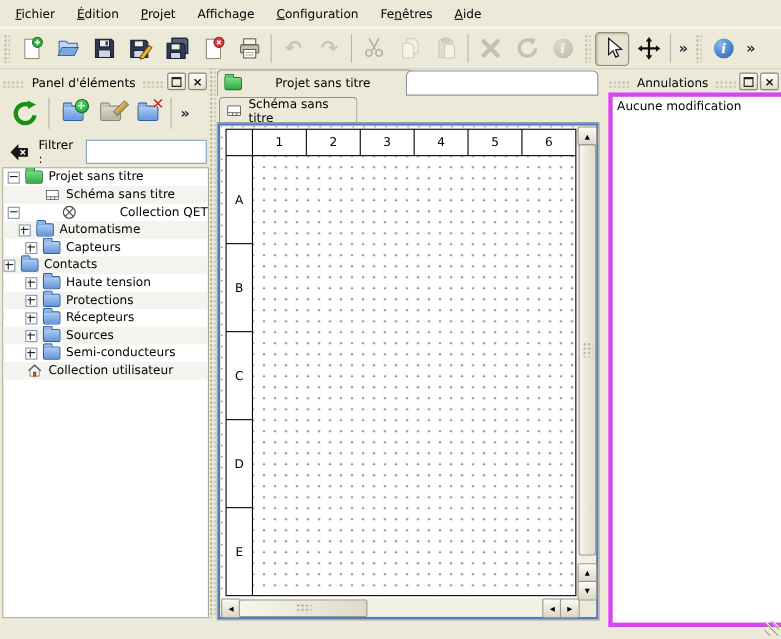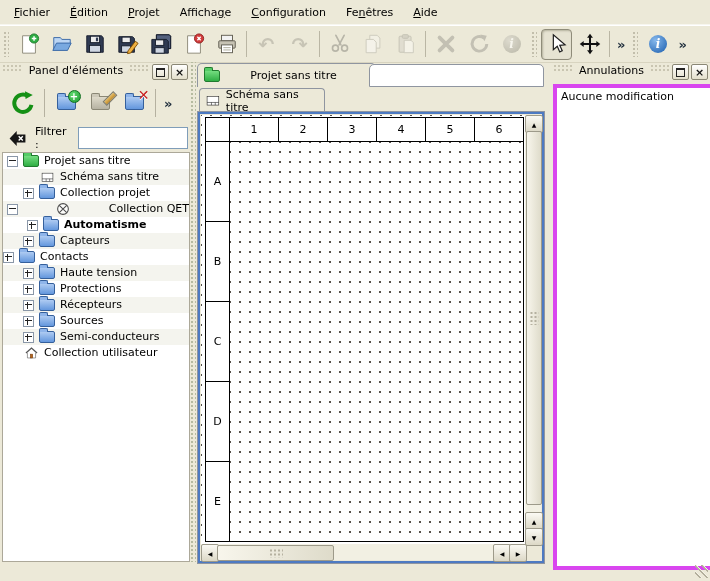--- a/index.html
+++ b/index.html
@@ -45,21 +45,21 @@
   .badge{position:absolute;right:-6px;top:-7px;width:11px;height:11px;border-radius:50%;
          color:#fff;font:bold 10px/11px "DejaVu Sans",sans-serif;text-align:center}
   .badge.plus{background:radial-gradient(circle at 35% 30%,#5fd96f,#1d9a31);border:1px solid #0f7020}
   .xmark{position:absolute;right:-7px;top:-9px;color:#c81f1f;font:bold 14px/14px "DejaVu Sans",sans-serif;
          text-shadow:0 1px 0 #fff}
   .pencil{position:absolute;right:-4px;top:-6px;width:4px;height:13px;transform:rotate(45deg);
          background:linear-gradient(90deg,#d8d4c4,#a8a494);border:1px solid #7d7a6a}
   .folder .pencil{background:linear-gradient(90deg,#e8c06a,#c08a2a)}
 
   
-  .dock-header{height:18px;display:flex;align-items:flex-start}
+  .dock-header{height:18px;display:flex;align-items:flex-end}
   .dock-title{padding:0 6px;white-space:nowrap}
   .dock-dots{flex:1;height:9px;background:radial-gradient(circle,#c9c5b1 1px,transparent 1.3px);
              background-size:4px 4px}
   .dock-btn{width:15px;height:14px;margin-left:2px;flex:none;border:1px solid #8a8775;border-radius:2px;
             background:linear-gradient(#ffffff,#e4e0cc);display:flex;align-items:center;justify-content:center}
   .float-glyph{width:7px;height:6px;border:1px solid #222;border-top-width:2px;display:block}
   .close-glyph{font:bold 11px/11px "DejaVu Sans",sans-serif;color:#111}
 
   #left-toolbar{left:0;top:84px;width:190px;height:38px;display:flex;align-items:center;padding-left:6px}
   .lp-btn{width:30px;height:30px;display:flex;align-items:center;justify-content:center;margin:0 2px;flex:none}
@@ -333,38 +333,31 @@
     <div class="tree-row" style="padding-left: 20px;">
       <span class="exp none"></span>
       <span class="tree-icon">
         <svg width="15" height="13" viewBox="0 0 24 24">
           <rect x="2" y="4" width="20" height="15" fill="#fff" stroke="#222"></rect>
           <path d="M2 14.5h20M9.5 14.5V19M16 14.5V19" stroke="#222" fill="none"></path>
         </svg>
       </span>
       <span class="tree-label">Schéma sans titre</span>
     </div>
-    <div class="tree-row" style="padding-left: 20px;">
-      <span class="exp plus"></span>
-      <span class="tree-icon">
-        <span class="folder small"></span>
-      </span>
-      <span class="tree-label">Collection projet</span>
-    </div>
     <div class="tree-row" style="padding-left: 4px; justify-content: space-between;">
       <span class="exp minus"></span>
       <span class="tree-icon">
         <svg width="14" height="14" viewBox="0 0 24 24">
           <circle cx="12" cy="12" r="9.2" fill="#fdfdfb" stroke="#4a4a4a" stroke-width="1.8"></circle>
           <path d="M5.6 5.6l12.8 12.8M18.4 5.6L5.6 18.4" stroke="#4a4a4a" stroke-width="1.8"></path>
         </svg>
       </span>
       <span class="tree-label">Collection QET</span>
     </div>
-    <div class="tree-row" style="padding-left: 24px; font-weight: bold;">
+    <div class="tree-row" style="padding-left: 14px;">
       <span class="exp plus"></span>
       <span class="tree-icon">
         <span class="folder small"></span>
       </span>
       <span class="tree-label">Automatisme</span>
     </div>
     <div class="tree-row" style="padding-left: 20px;">
       <span class="exp plus"></span>
       <span class="tree-icon">
         <span class="folder small"></span>

